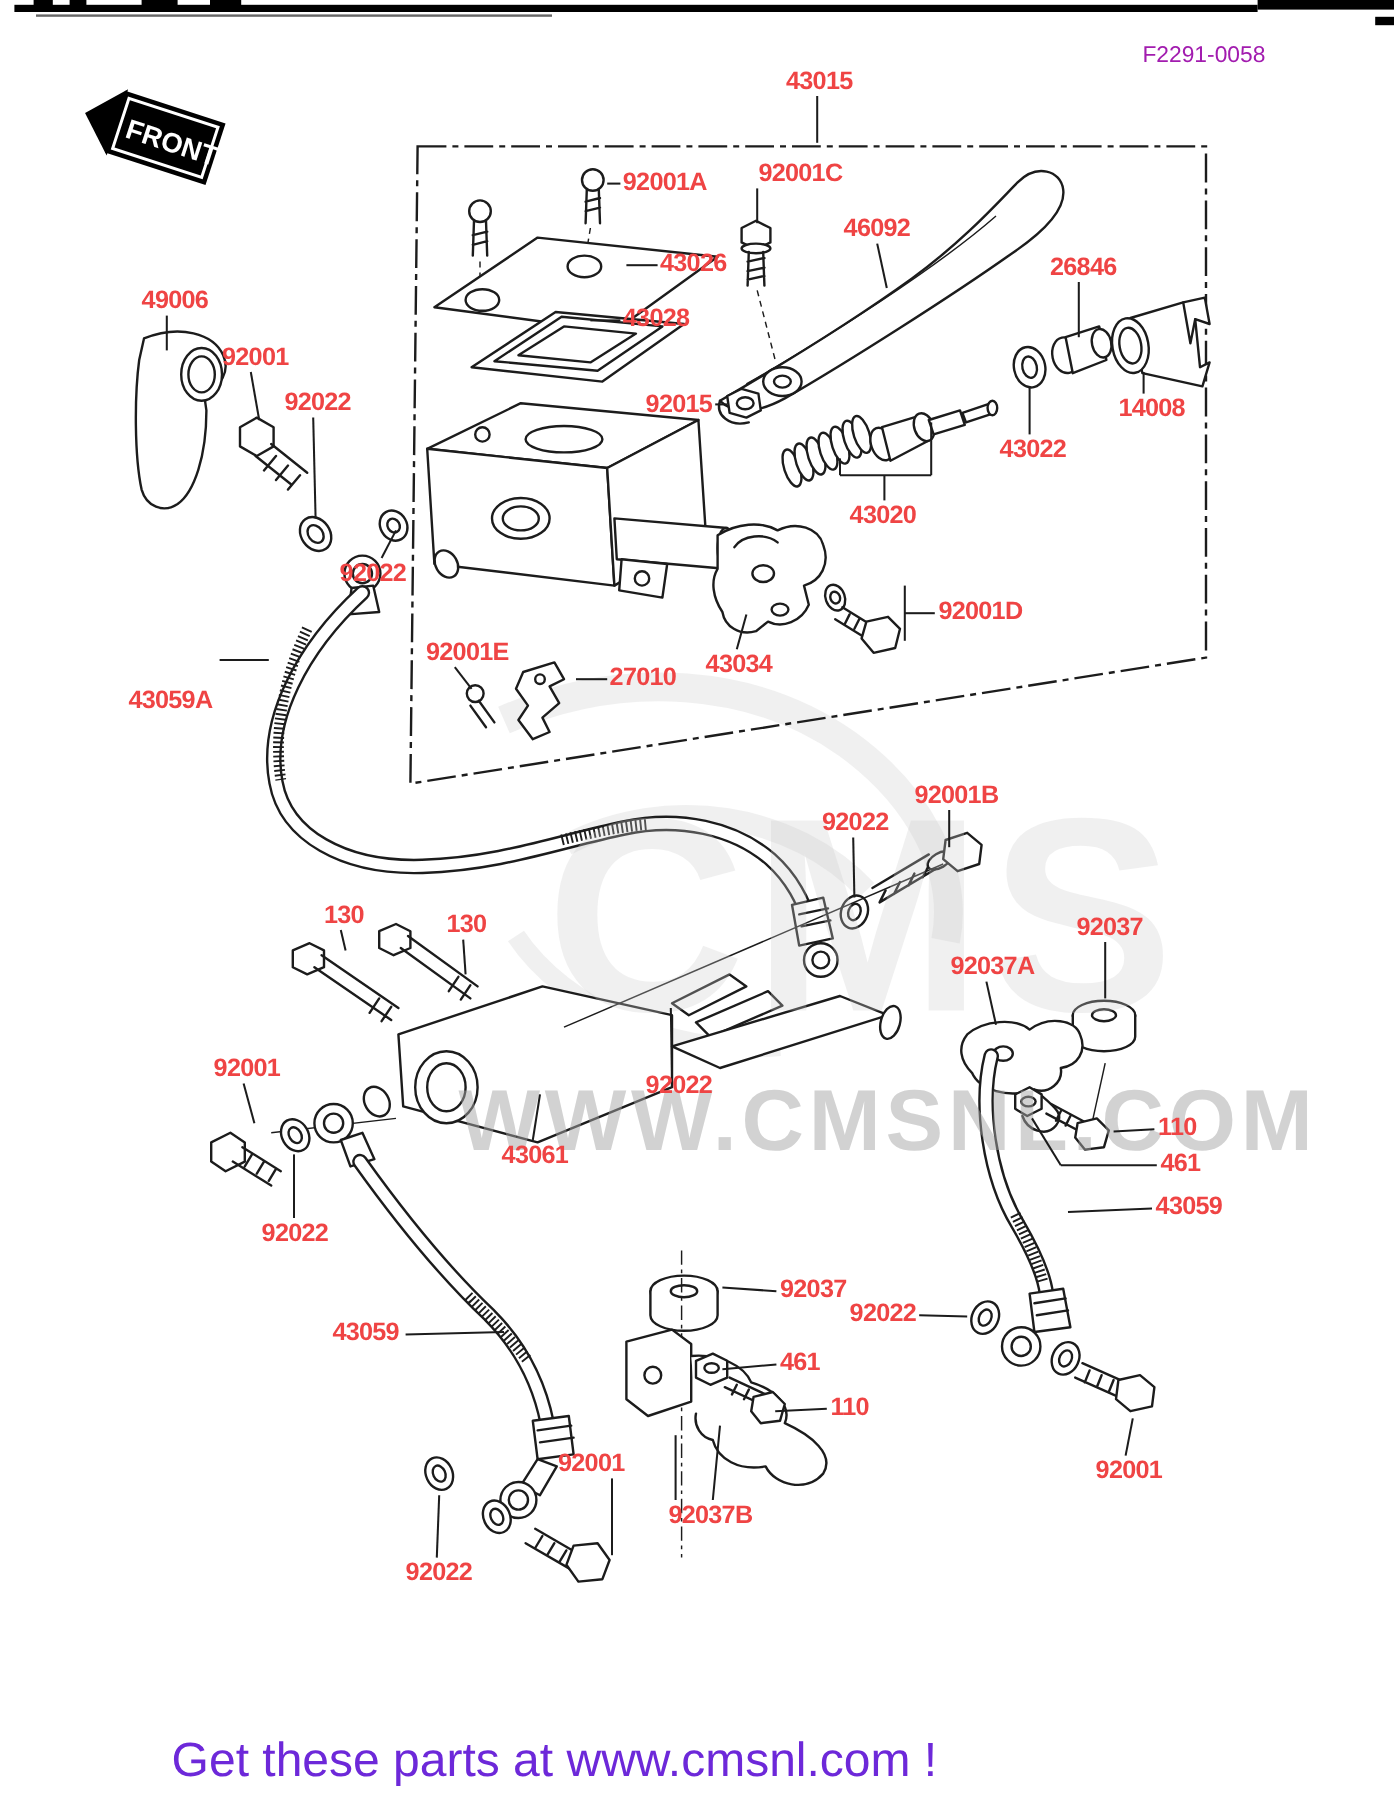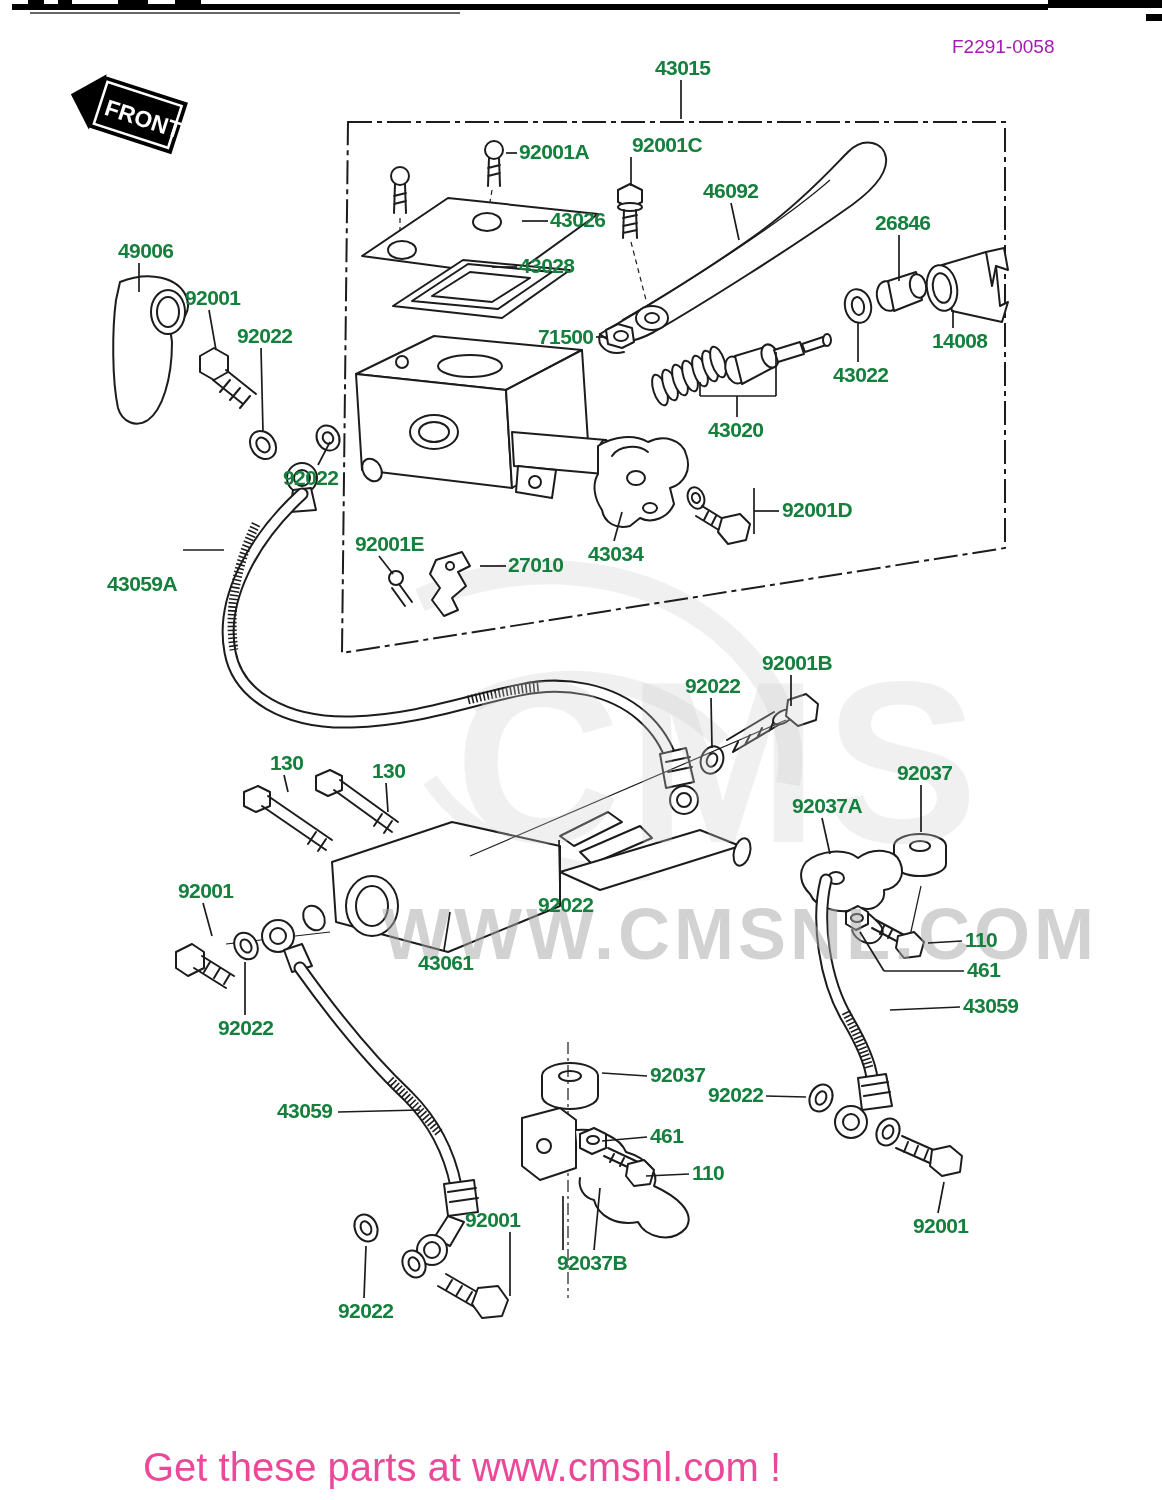--- a/index.html
+++ b/index.html
@@ -17,29 +17,29 @@
   #art .hosei{stroke:#fff;stroke-width:9;fill:none;stroke-linecap:round;}
   #art .braid{stroke:#1c1c1c;stroke-width:9;fill:none;stroke-dasharray:1.6 2.3;}
   #art .blk{fill:#000;stroke:none;}
   #art .wm{stroke:#e2e2e2;fill:none;opacity:.5;}
   
   .wm-big{position:absolute;left:455px;top:630px;font-size:230px;font-weight:bold;
           color:rgba(205,205,205,0.30);letter-spacing:6px;pointer-events:none;white-space:nowrap;}
   .wm-url{position:absolute;left:382px;top:893px;font-size:72px;font-weight:bold;
           color:rgba(165,165,165,0.50);letter-spacing:4px;pointer-events:none;white-space:nowrap;}
   
-  #callouts .callout{position:absolute;font-size:21px;font-weight:700;color:#15803d;
+  #callouts .callout{position:absolute;font-size:21px;font-weight:700;color:#ef4444;
           letter-spacing:-0.6px;white-space:nowrap;line-height:1;}
   #leaders{position:absolute;left:0;top:0;pointer-events:none;}
   #leaders line{stroke:#1c1c1c;stroke-width:1.7;}
   
   .page-title{position:absolute;left:22px;top:20px;font-size:30px;color:#8a8a8a;letter-spacing:.3px;}
   .diagram-code{position:absolute;left:930px;top:36px;font-size:19px;color:#a21caf;margin-left:22px;}
   .footer-line{position:absolute;left:0;top:1445px;width:924px;text-align:center;
-          font-size:40px;color:#ec4899;}
+          font-size:40px;color:#6d28d9;}
 </style>
 </head>
 <body>
 
 <div class="stage">
 
   <svg id="art" width="1162" height="1500" viewBox="0 0 1162 1500">
 
     <g>
       <rect class="blk" x="12" y="4" width="1036" height="6"></rect>
@@ -401,21 +401,21 @@
   <div id="callouts">
       <div class="callout" style="left: 655px; top: 57px;">43015</div>
       <div class="callout" style="left: 519px; top: 141px;">92001A</div>
       <div class="callout" style="left: 632px; top: 134px;">92001C</div>
       <div class="callout" style="left: 703px; top: 180px;">46092</div>
       <div class="callout" style="left: 550px; top: 209px;">43026</div>
       <div class="callout" style="left: 519px; top: 255px;">43028</div>
       <div class="callout" style="left: 118px; top: 240px;">49006</div>
       <div class="callout" style="left: 185px; top: 287px;">92001</div>
       <div class="callout" style="left: 237px; top: 325px;">92022</div>
-      <div class="callout" style="left: 538px; top: 326px;">71500</div>
+      <div class="callout" style="left: 538px; top: 326px;">92015</div>
       <div class="callout" style="left: 875px; top: 212px;">26846</div>
       <div class="callout" style="left: 833px; top: 364px;">43022</div>
       <div class="callout" style="left: 932px; top: 330px;">14008</div>
       <div class="callout" style="left: 708px; top: 419px;">43020</div>
       <div class="callout" style="left: 283px; top: 467px;">92022</div>
       <div class="callout" style="left: 107px; top: 539px; margin-top: 34px;">43059A</div>
       <div class="callout" style="left: 355px; top: 533px;">92001E</div>
       <div class="callout" style="left: 508px; top: 554px;">27010</div>
       <div class="callout" style="left: 588px; top: 543px;">43034</div>
       <div class="callout" style="left: 782px; top: 499px;">92001D</div>

